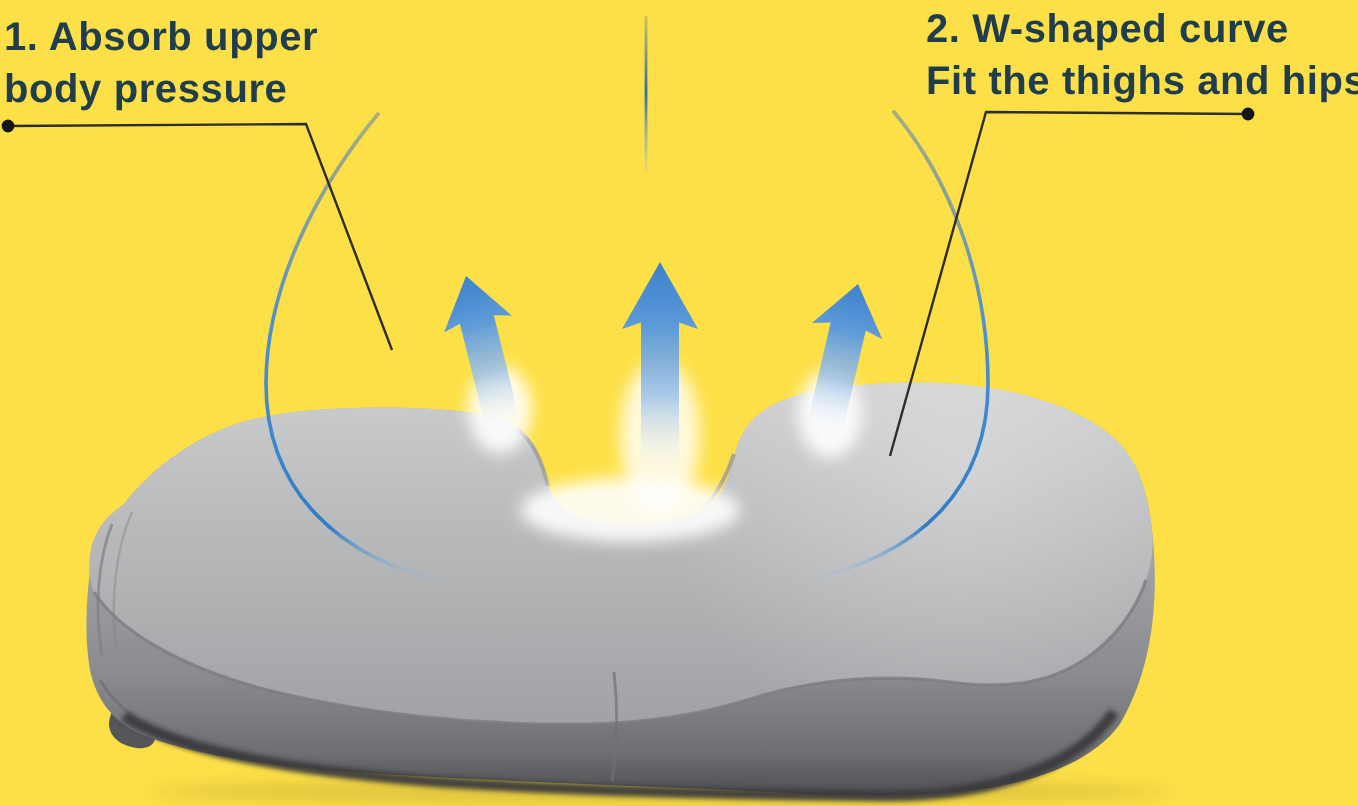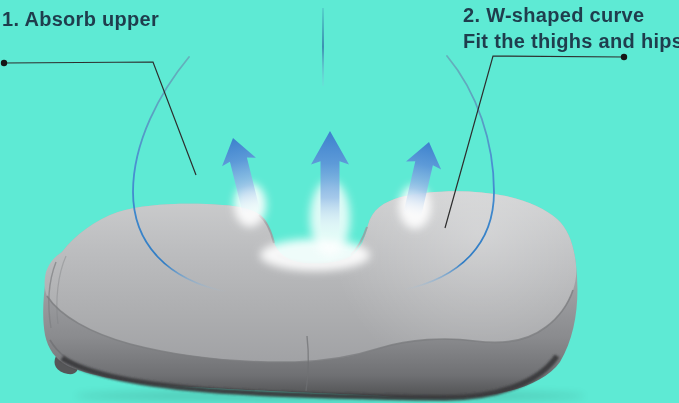--- a/index.html
+++ b/index.html
@@ -1,17 +1,17 @@
 <!DOCTYPE html>
 <html><head>
 <meta charset="utf-8">
 <style>
   html,body{margin:0;padding:0;background:#ffffff;}
   #stage{
-    position:relative;width:679px;height:403px;background:#5eead4;
+    position:relative;width:679px;height:403px;background:#fde047;
     overflow:hidden;font-family:"Liberation Sans",sans-serif;
   }
   #stage svg{position:absolute;left:0;top:0;}
   .callout{
     position:absolute;color:#1f3d4d;font-size:20px;line-height:26px;
     font-weight:600;letter-spacing:.3px;white-space:nowrap;
   }
   #callout-1{left:2px;top:6px;}
   #callout-2{left:463px;top:2px;}
   .callout span{display:block;}
@@ -136,19 +136,20 @@
     <use href="#arrowShape" transform="translate(429,142) rotate(13) scale(0.95,0.78)" fill="url(#gArrow)"></use>
 
     <polyline points="4,63 153,62 196,175" fill="none" stroke-width="1.2" stroke="#2d2d2d"></polyline>
     <polyline points="624,57 493,56 445,228" fill="none" stroke-width="1.2" stroke="#2d2d2d"></polyline>
     <circle cx="4" cy="63" r="3.2" fill="#161616"></circle>
     <circle cx="624" cy="57" r="3.2" fill="#161616"></circle>
   </svg>
 
   <div class="callout" id="callout-1">
     <span>1. Absorb upper</span>
+    <span>body pressure</span>
   </div>
   <div class="callout" id="callout-2">
     <span>2. W-shaped curve</span>
     <span>Fit the thighs and hips</span>
   </div>
 
 </div>
 
 </body></html>

